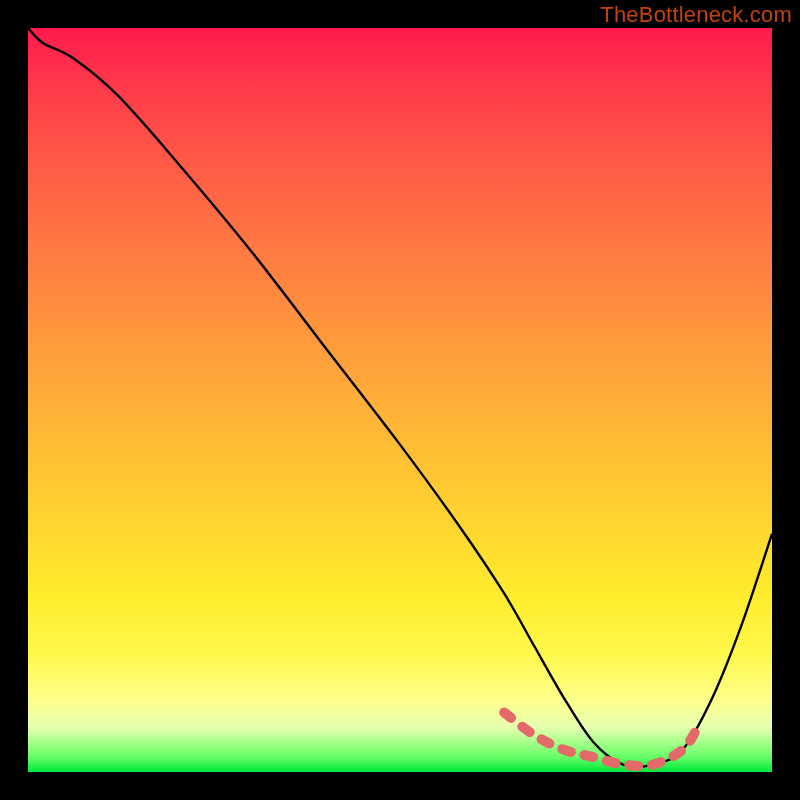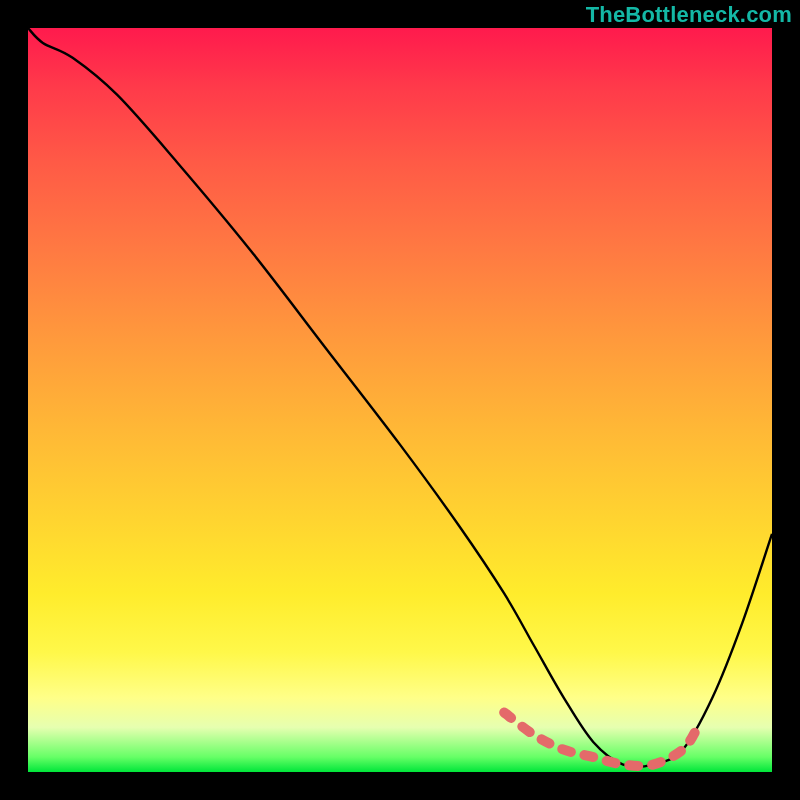--- a/index.html
+++ b/index.html
@@ -14,23 +14,23 @@
   .outer {
     position: relative;
     width: 800px;
     height: 800px;
     background: #000;
   }
   .watermark {
     position: absolute;
     top: 2px;
     right: 8px;
-    color: #14b8a6;
+    color: #c2410c;
     font-size: 22px;
-    font-weight: 700;
+    font-weight: 400;
     letter-spacing: 0.2px;
     user-select: none;
   }
   .plot {
     position: absolute;
     left: 28px;
     top: 28px;
     width: 744px;
     height: 744px;
   }

